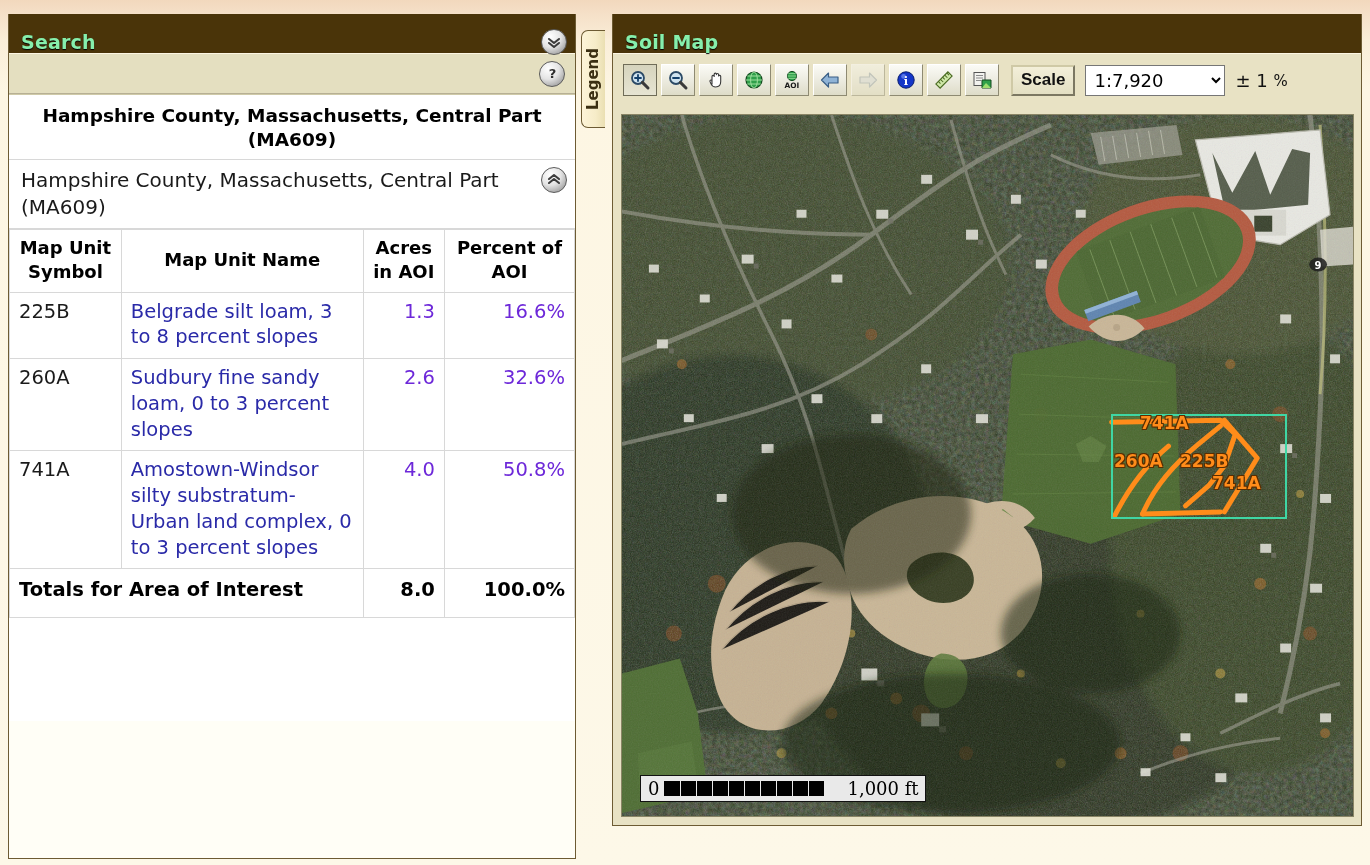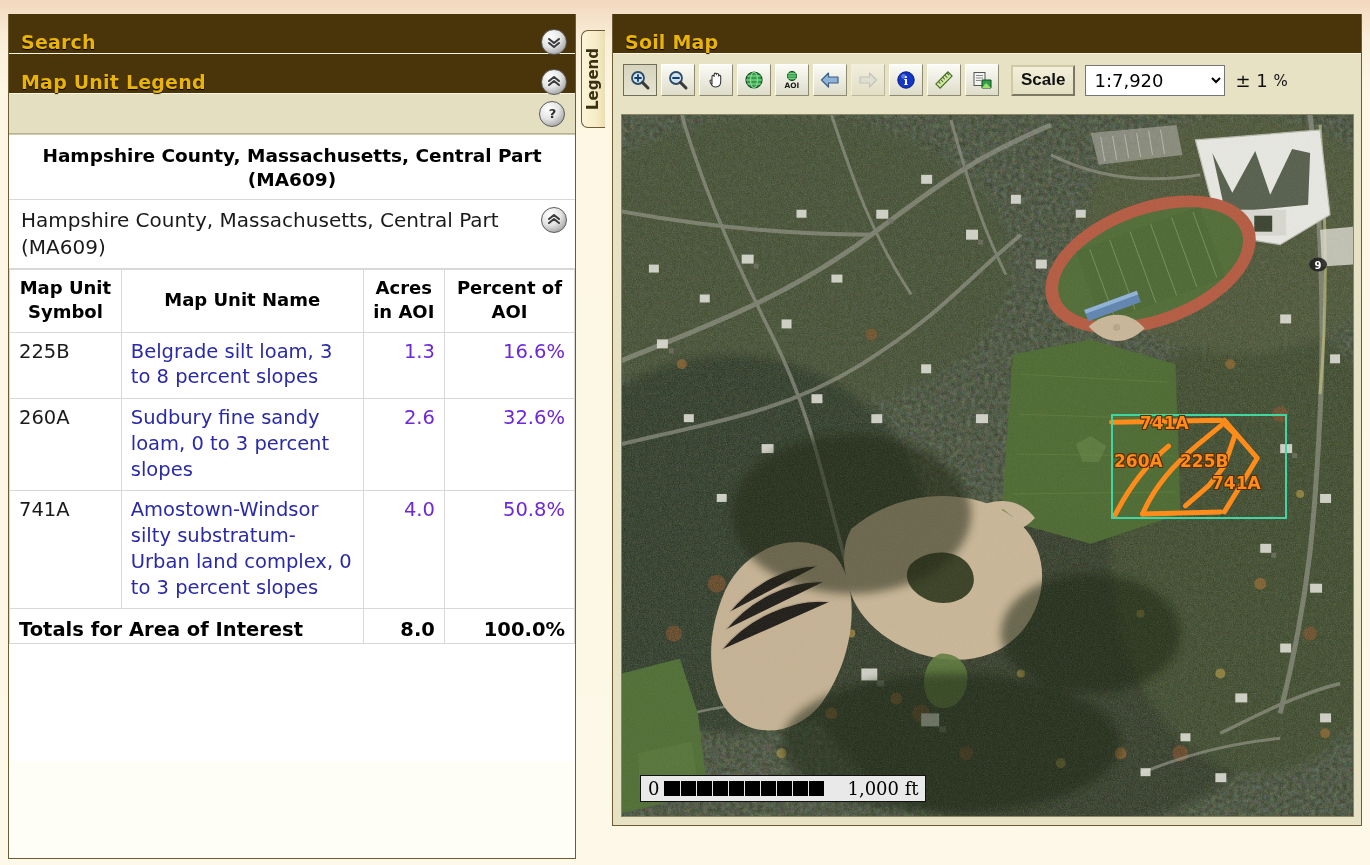--- a/index.html
+++ b/index.html
@@ -20,21 +20,21 @@
     position: absolute;
     left: 8px; top: 14px;
     width: 568px; height: 845px;
     background: #fffef6;
     border: 1px solid #6d5b33;
     border-top: none;
   }
   .bar {
     height: 40px;
     background: #4a3409;
-    color: #eab308;
+    color: #86efac;
     font-weight: bold;
     font-size: 19px;
     display: flex;
     align-items: center;
     padding: 16px 8px 0 12px;
     border-bottom: 1px solid #fdf6e3;
   }
   .bar .bar-title { flex: 1; letter-spacing: .2px; text-shadow: 0 1px 1px #000; }
 
   
@@ -113,21 +113,21 @@
   td.name a {
     color: #2a2aa8;
     text-decoration: none;
     cursor: pointer;
   }
   td.num  { text-align: right; color: #6d28d9; white-space: nowrap; }
   tr.totals td {
     font-weight: bold;
     font-size: 19.5px;
     color: #000;
-    padding-top: 8px; padding-bottom: 0;
+    padding-top: 8px; padding-bottom: 14px;
   }
   tr.totals td.tot-label { text-align: left; }
 
   
   #legend-tab {
     position: absolute;
     left: 581px; top: 30px;
     width: 24px; height: 98px;
     background: linear-gradient(90deg,#fdf4d8 0%, #f6ecc8 60%, #eadfb2 100%);
     border: 1px solid #6d5b33;
@@ -268,29 +268,20 @@
   <div class="bar" id="search-bar">
     <span class="bar-title">Search</span>
     <span class="circ">
       <svg width="16" height="16" viewBox="0 0 16 16">
         <path d="M3 5 L8 9 L13 5" fill="none" stroke="#3c3c3c" stroke-width="2.1" stroke-linecap="round" stroke-linejoin="round"></path>
         <path d="M3 9 L8 13 L13 9" fill="none" stroke="#3c3c3c" stroke-width="2.1" stroke-linecap="round" stroke-linejoin="round"></path>
       </svg>
     </span>
   </div>
 
-  <div class="bar" id="legend-bar">
-    <span class="bar-title">Map Unit Legend</span>
-    <span class="circ">
-      <svg width="16" height="16" viewBox="0 0 16 16">
-        <path d="M3 7 L8 3 L13 7" fill="none" stroke="#3c3c3c" stroke-width="2.1" stroke-linecap="round" stroke-linejoin="round"></path>
-        <path d="M3 11 L8 7 L13 11" fill="none" stroke="#3c3c3c" stroke-width="2.1" stroke-linecap="round" stroke-linejoin="round"></path>
-      </svg>
-    </span>
-  </div>
 
   <div id="help-row">
     <span class="circ">
       <svg width="17" height="17" viewBox="0 0 17 17">
         <text x="8.5" y="13" text-anchor="middle" font-size="13" font-weight="bold" font-family="DejaVu Sans, sans-serif" fill="#2e2e2e">?</text>
       </svg>
     </span>
   </div>
 
   <div id="legend-body">

